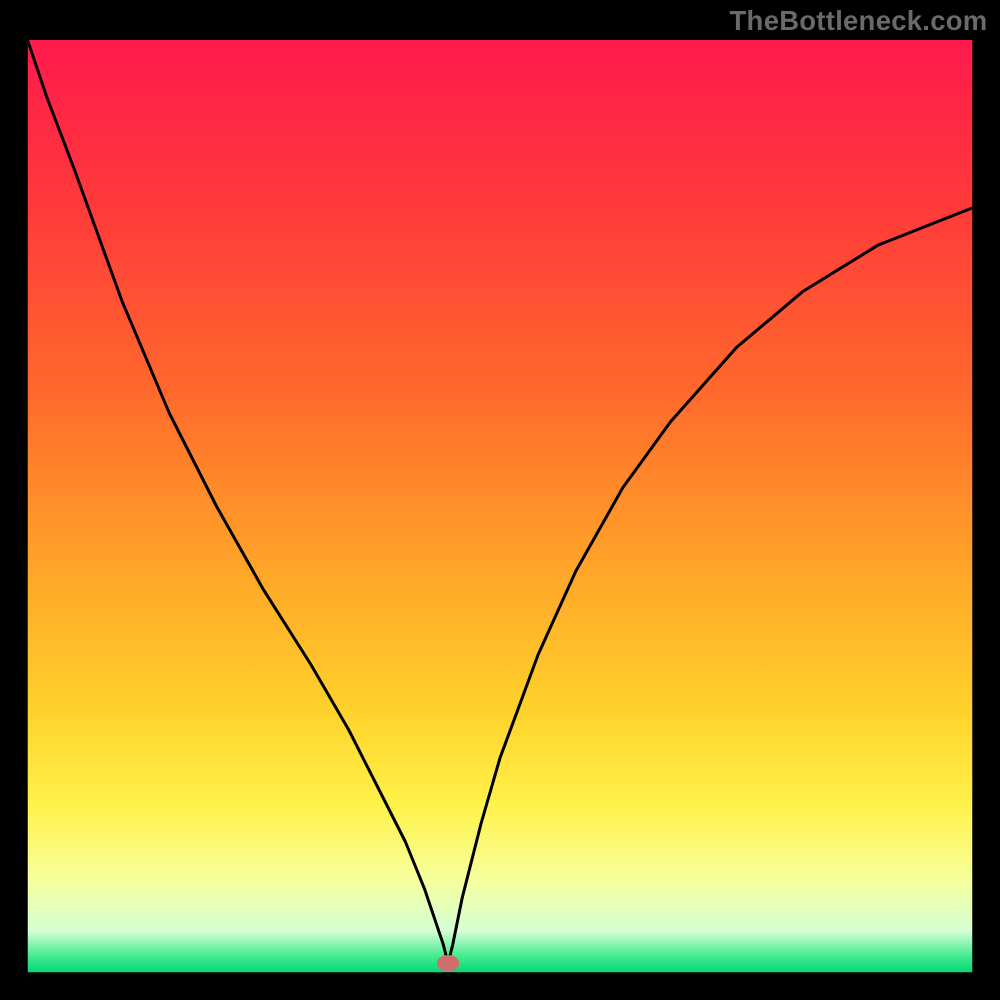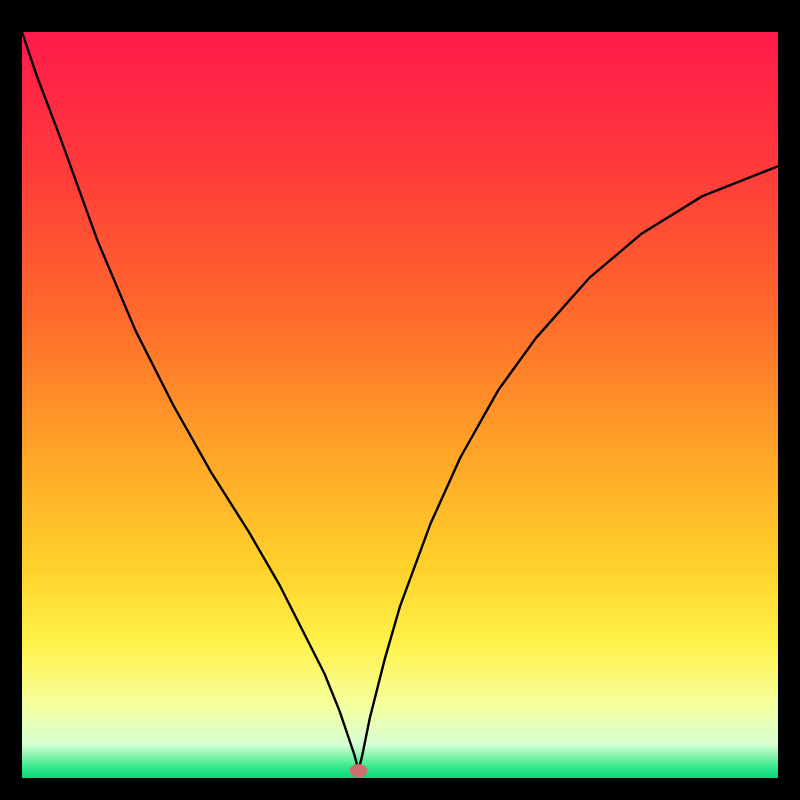--- a/index.html
+++ b/index.html
@@ -47,20 +47,21 @@
   }
   .marker {
     fill: #cf6f6d;
     stroke: none;
   }
 </style>
 </head>
 <body>
 
 <div class="stage">
+  <div class="watermark">TheBottleneck.com</div>
 
   <div class="plot-wrap">
     <svg class="plot" viewBox="0 0 756 746" preserveAspectRatio="none">
       <defs>
         <linearGradient id="bgGrad" x1="0" y1="0" x2="0" y2="1">
             <stop offset="0%" stop-color="#ff1a4c"></stop>
             <stop offset="18%" stop-color="#ff3a3a"></stop>
             <stop offset="38%" stop-color="#ff6a2c"></stop>
             <stop offset="55.00000000000001%" stop-color="#ffa028"></stop>
             <stop offset="72%" stop-color="#ffd22b"></stop>

